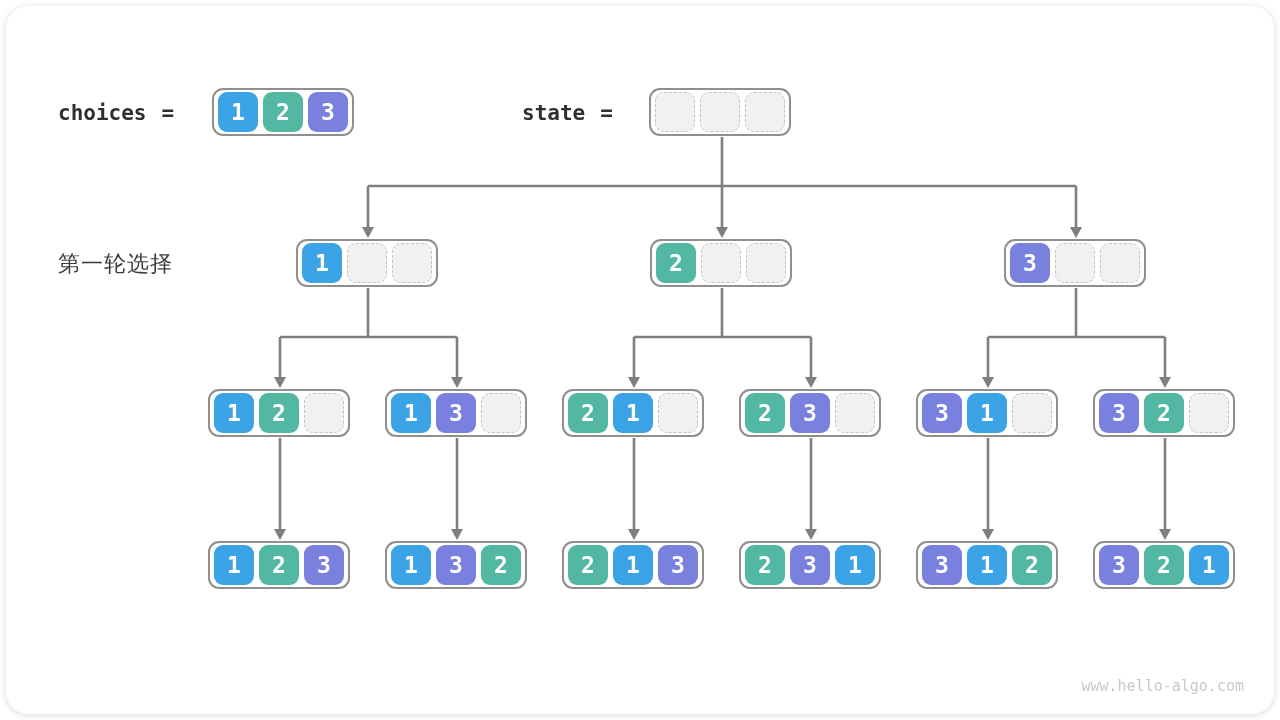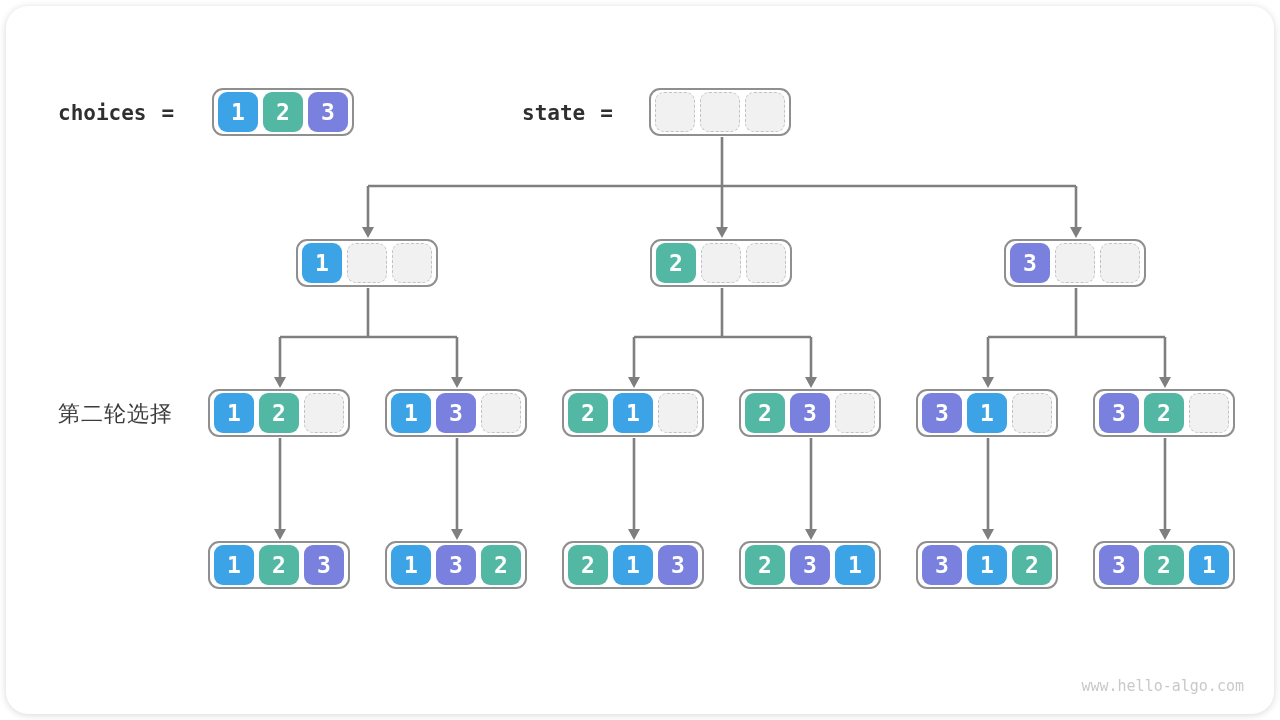--- a/index.html
+++ b/index.html
@@ -78,21 +78,21 @@
   <div class="code-label" style="left:522px;top:88px">
     <span>state</span>
     <span>=</span>
   </div>
   <div class="node" style="left:649px;top:88px">
     <span class="cell empty"></span>
     <span class="cell empty"></span>
     <span class="cell empty"></span>
   </div>
 
-  <div class="round-label" style="top:389px">第二轮选择</div>
+  <div class="round-label" style="top:239px">第一轮选择</div>
 
   <div class="node" style="left:296px;top:239px">
     <span class="cell filled" style="background: rgb(59, 163, 230);">1</span>
     <span class="cell empty"></span>
     <span class="cell empty"></span>
   </div>
   <div class="node" style="left:650px;top:239px">
     <span class="cell filled" style="background: rgb(83, 184, 163);">2</span>
     <span class="cell empty"></span>
     <span class="cell empty"></span>

